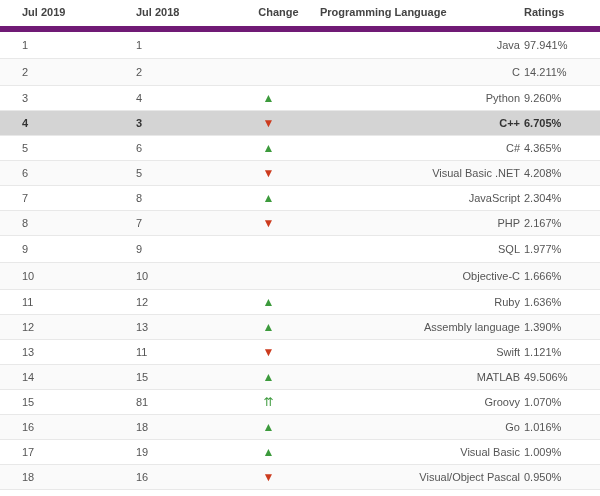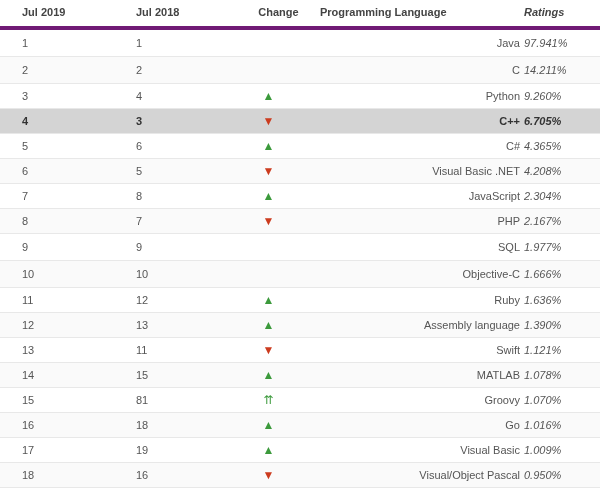--- a/index.html
+++ b/index.html
@@ -19,21 +19,21 @@
     width: 600px;
     border-collapse: collapse;
     table-layout: fixed;
   }
   .tiobe-table th {
     font-size: 11px;
     font-weight: bold;
     color: #444444;
     text-align: left;
     padding: 6px 0 8px 0;
-    border-bottom: 4px solid #701a75;
+    border-bottom: 6px solid #701a75;
     background: #ffffff;
     vertical-align: middle;
   }
   .tiobe-table td {
     font-size: 11px;
     color: #555555;
     padding: 6px 0 6px 0;
     border-bottom: 1px solid #e8e8e8;
     vertical-align: middle;
     height: 11px;
@@ -44,21 +44,21 @@
   tr.row-highlight td {
     background: #d4d4d4;
     font-weight: bold;
     color: #333333;
   }
   
   .col-rank      { width: 96px;  padding-left: 22px !important; }
   .col-rankprev  { width: 85px;  padding-left: 18px !important; }
   .col-change    { width: 75px;  text-align: center; }
   .col-lang      { width: 200px; padding-left: 4px !important; text-align: right; }
-  .col-ratings   { width: 75px;  padding-left: 4px !important; font-style: italic; }
+  .col-ratings   { width: 75px;  padding-left: 4px !important; }
   .col-delta     { width: 69px;  padding-left: 4px !important; }
 
   th.col-rank     { padding-left: 22px !important; }
   th.col-rankprev { padding-left: 18px !important; }
   th.col-change   { text-align: center; padding-left: 20px !important; }
   th.col-lang     { padding-left: 4px !important; margin-left: 33px; }
   th.col-ratings  { padding-left: 4px !important; }
   th.col-delta    { padding-left: 4px !important; }
 
   .arrow {
@@ -191,21 +191,21 @@
         <td class="col-change"><span class="arrow down">▼</span></td>
         <td class="col-lang">Swift</td>
         <td class="col-ratings">1.121%</td>
         <td class="col-delta">-0.29%</td>
       </tr>
       <tr class="row-alt">
         <td class="col-rank">14</td>
         <td class="col-rankprev">15</td>
         <td class="col-change"><span class="arrow up">▲</span></td>
         <td class="col-lang">MATLAB</td>
-        <td class="col-ratings">1.078%</td>
+        <td class="col-ratings">49.506%</td>
         <td class="col-delta">-0.05%</td>
       </tr>
       <tr>
         <td class="col-rank">15</td>
         <td class="col-rankprev">81</td>
         <td class="col-change"><span class="arrow up2">⇈</span></td>
         <td class="col-lang">Groovy</td>
         <td class="col-ratings">1.070%</td>
         <td class="col-delta">+0.96%</td>
       </tr>

